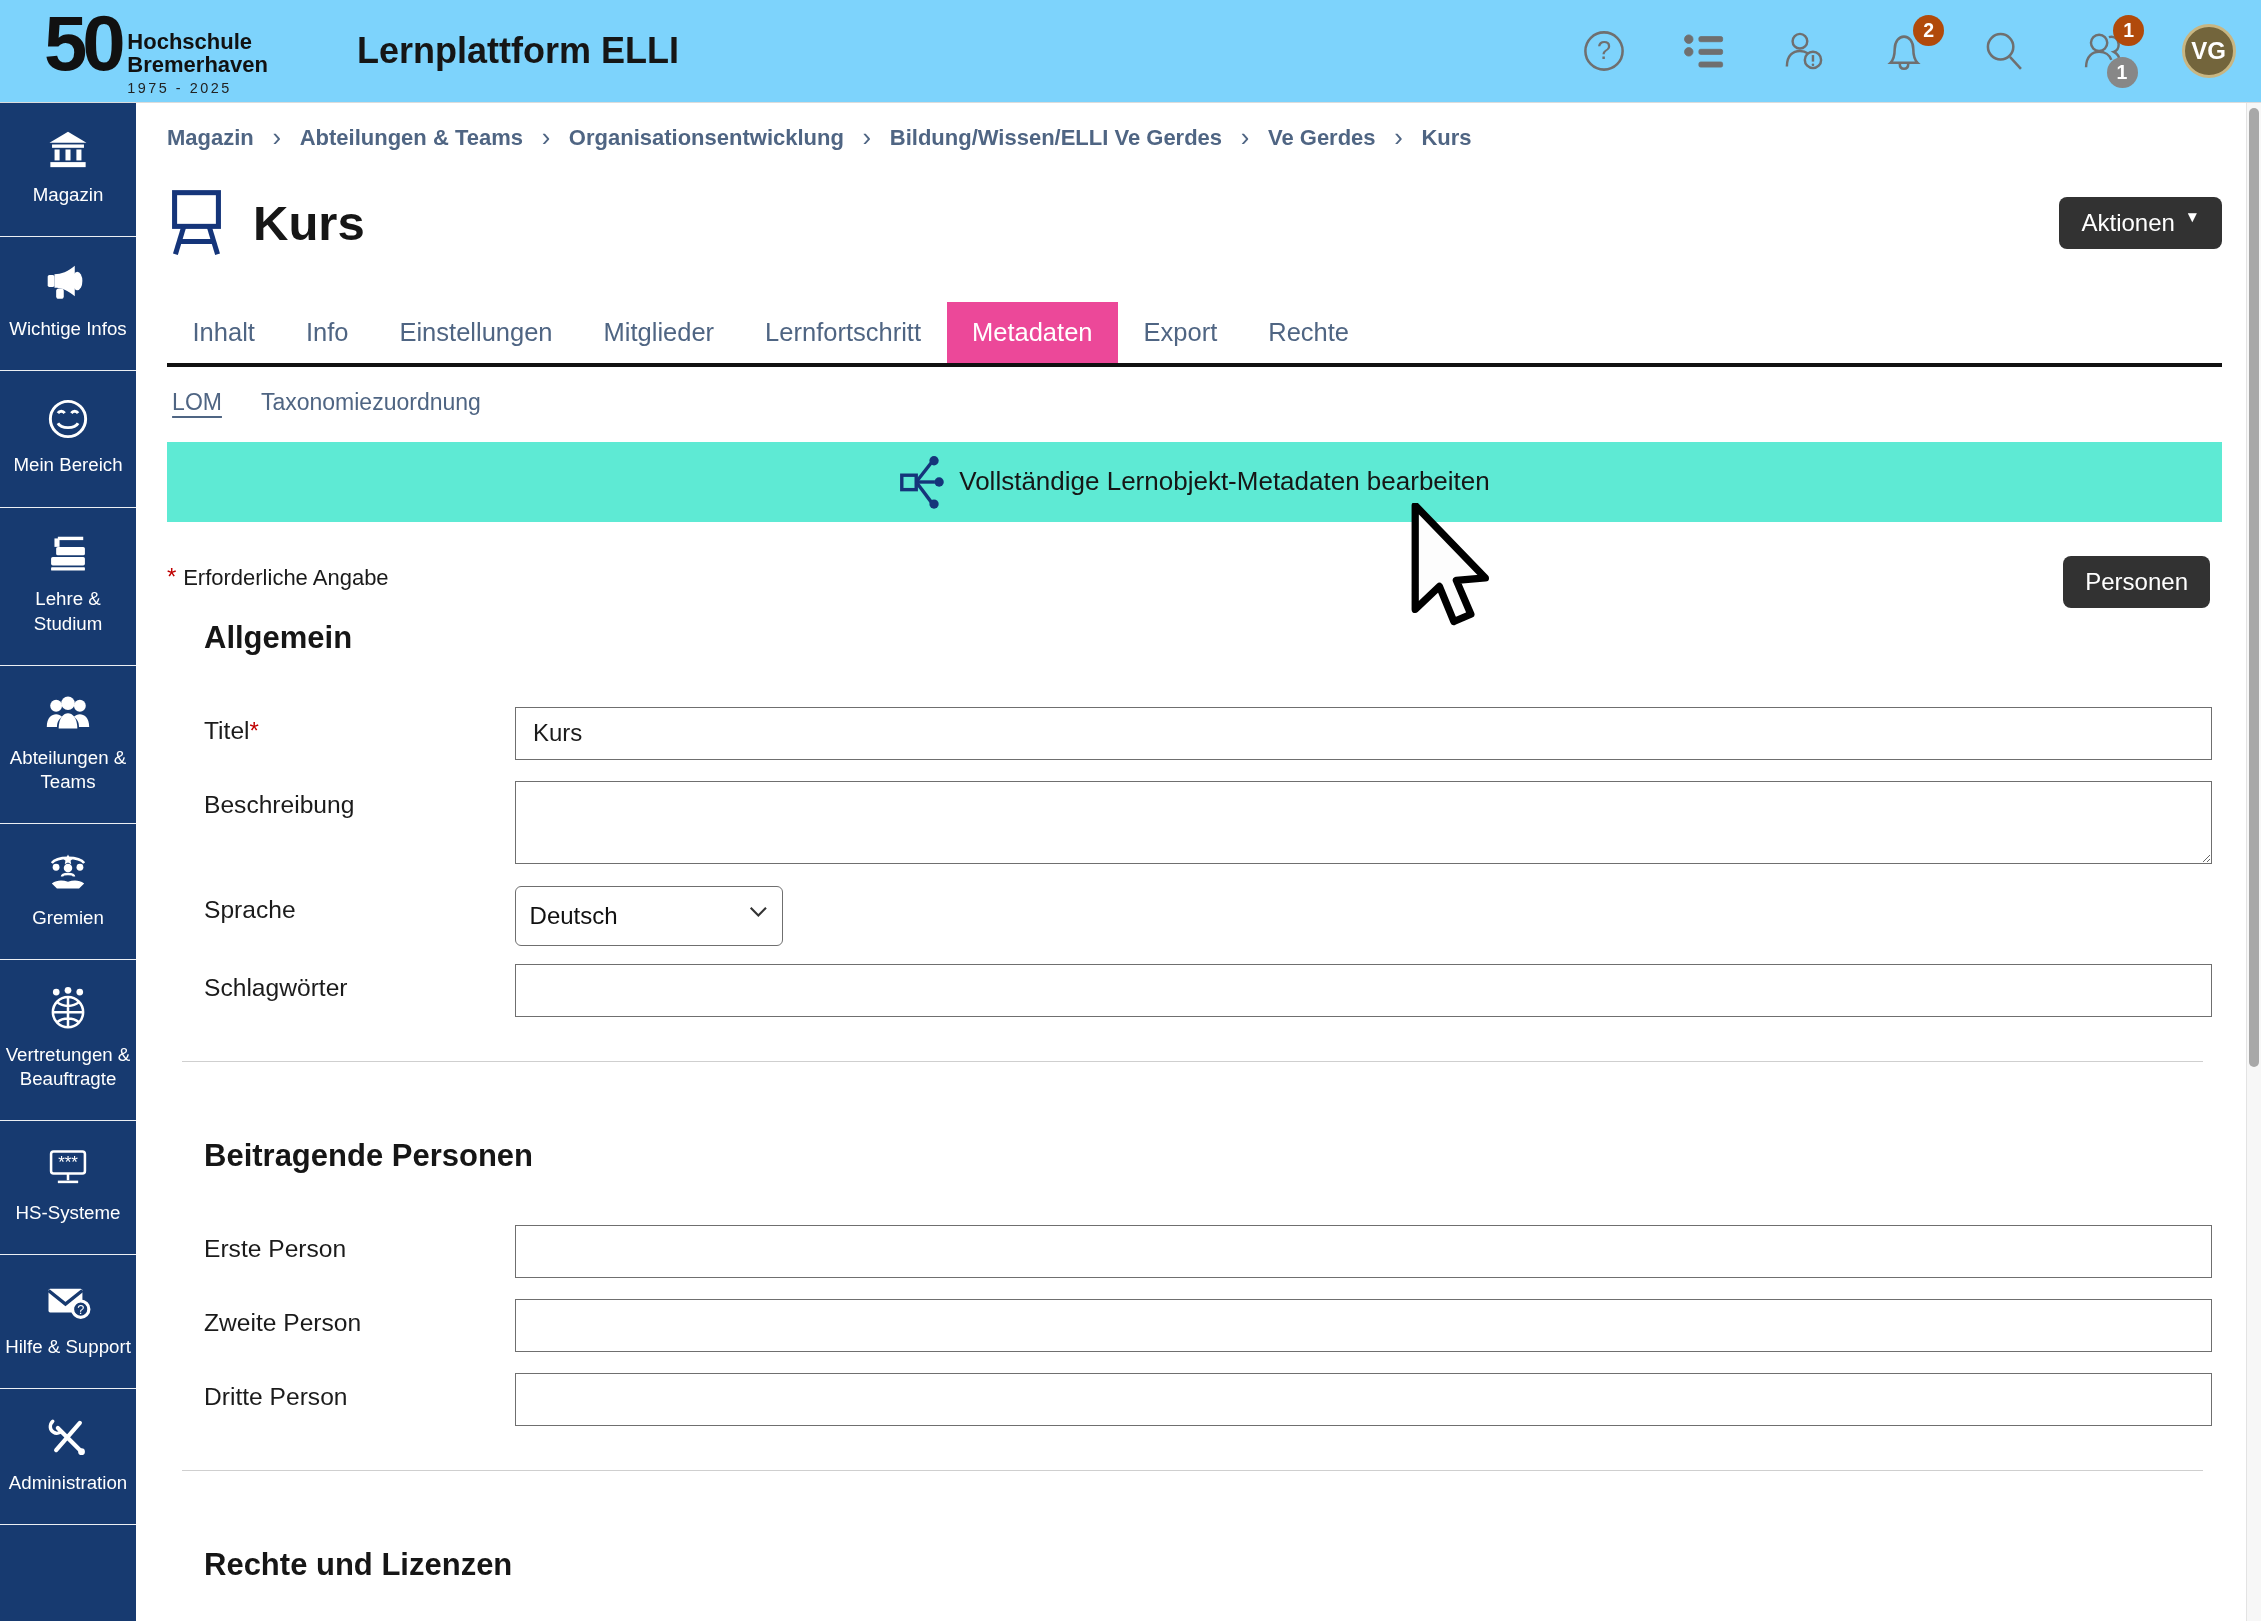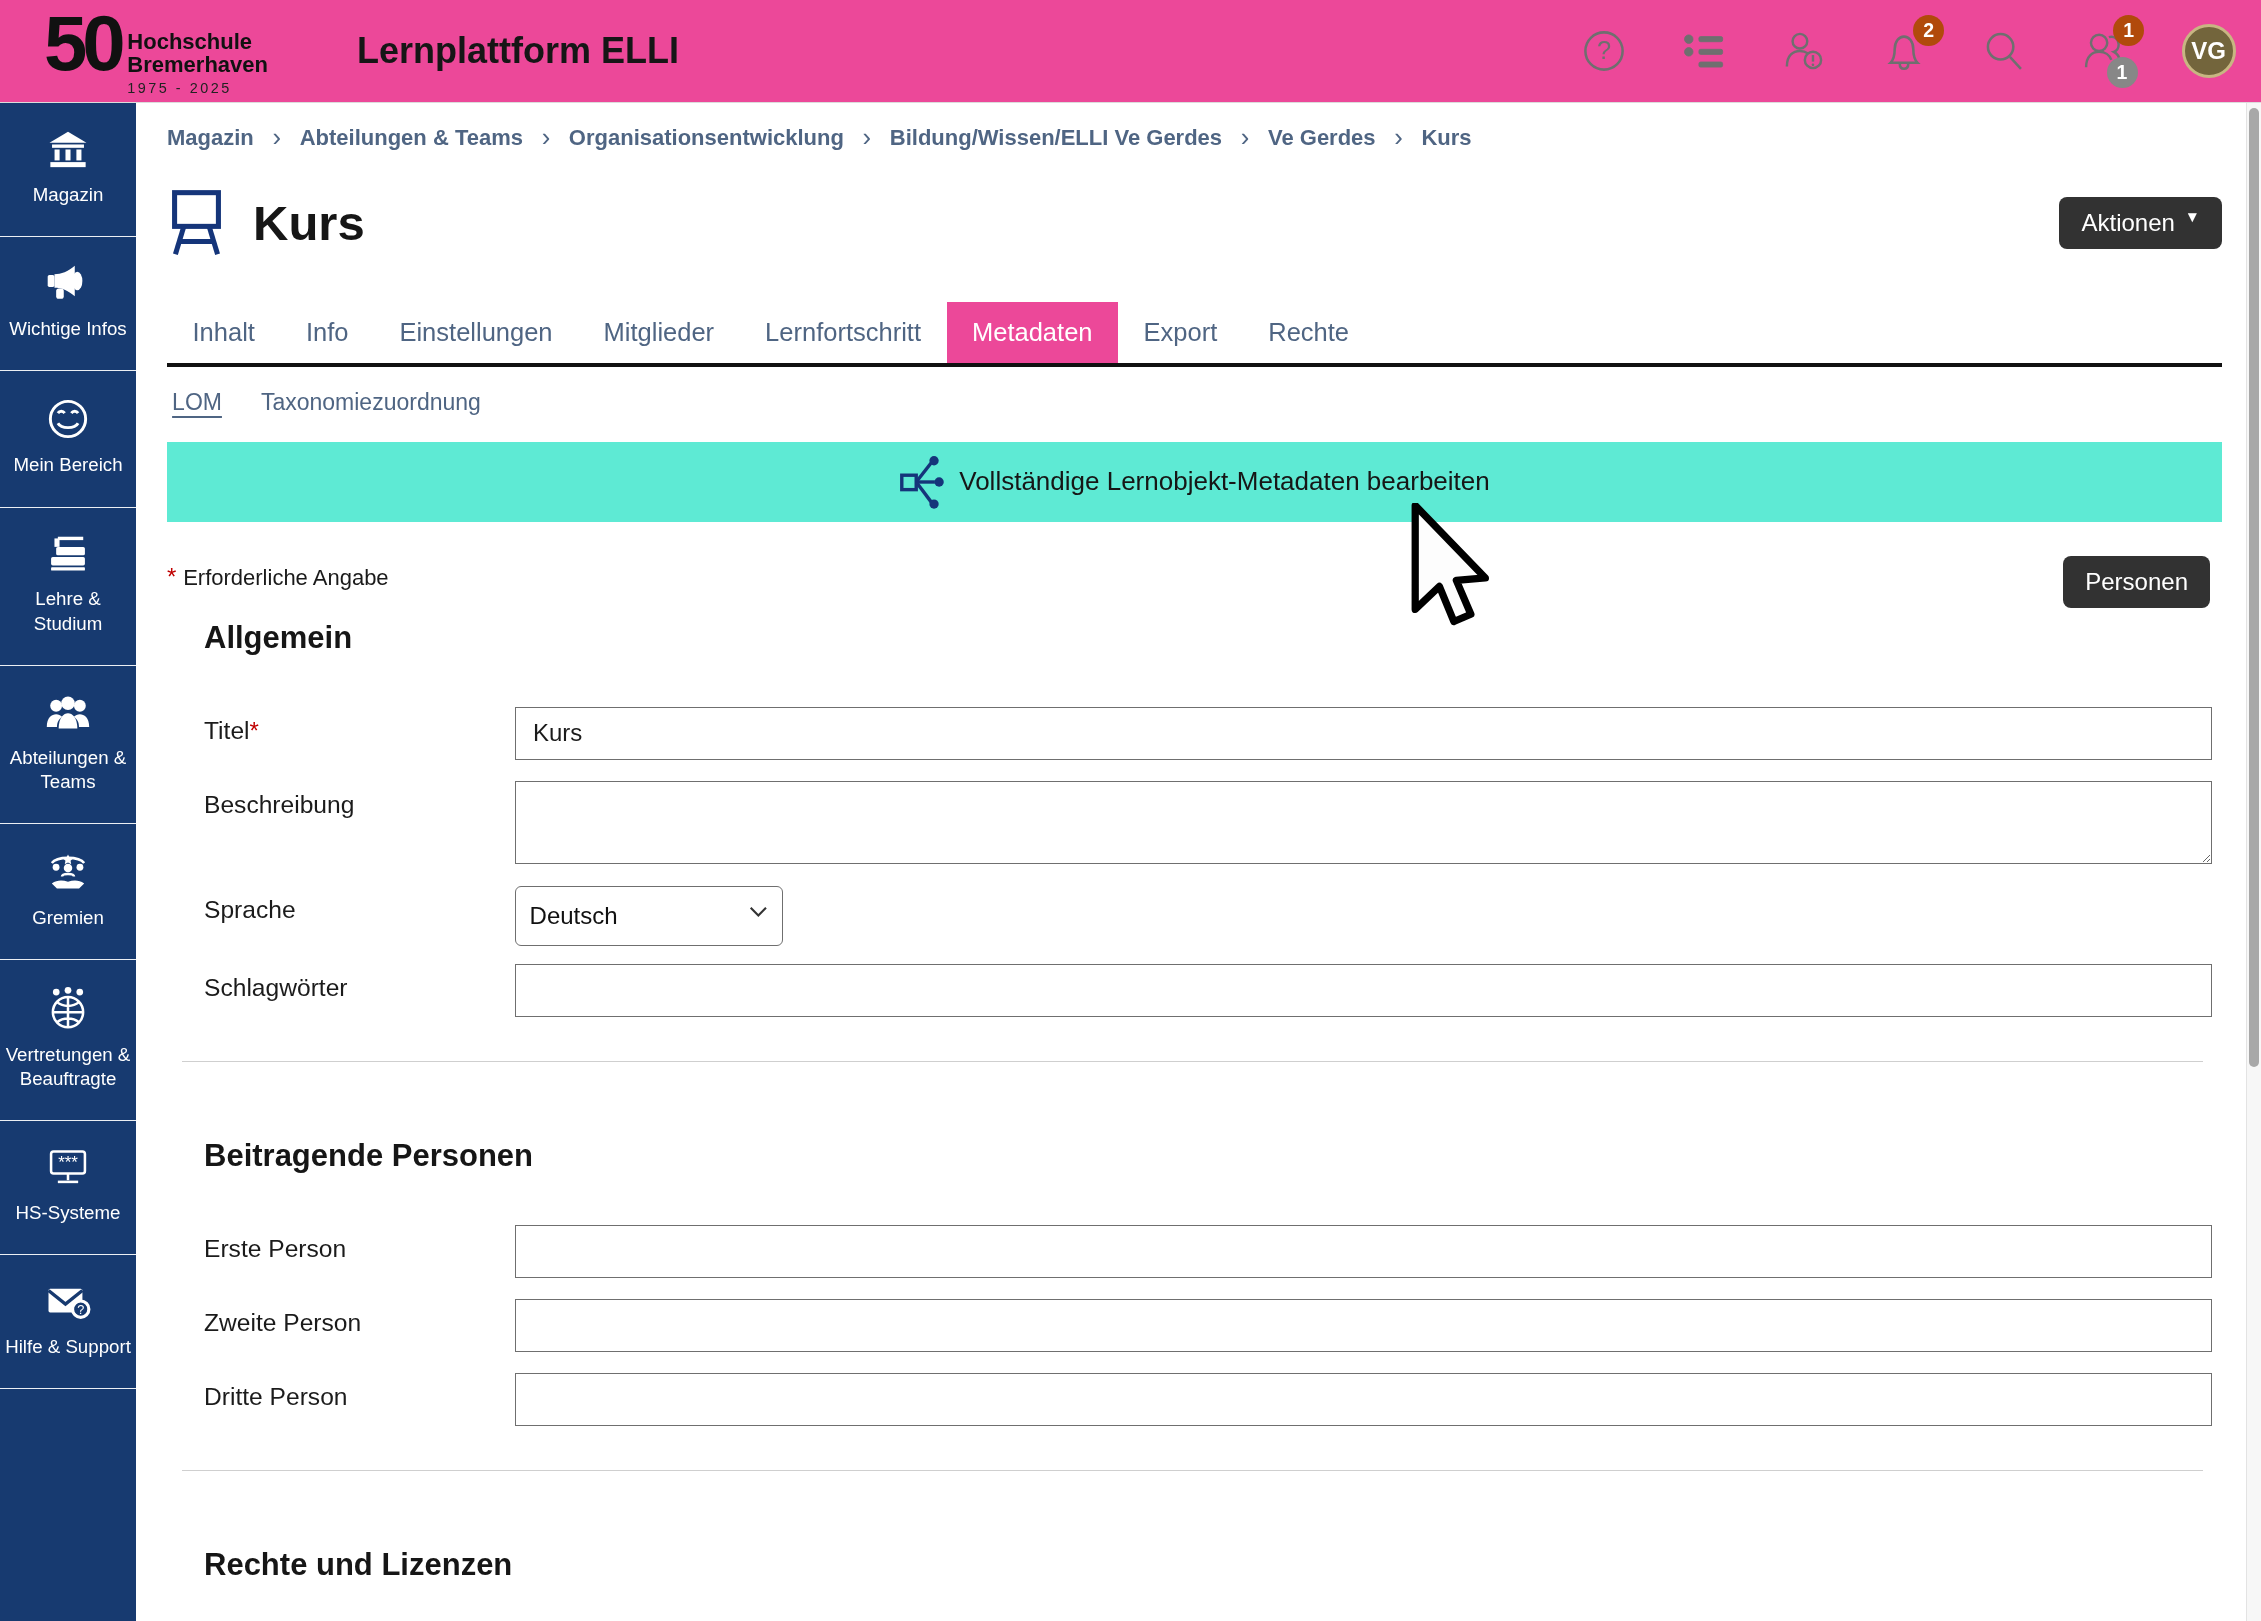--- a/index.html
+++ b/index.html
@@ -4,21 +4,21 @@
 <style>
   * { margin:0; padding:0; box-sizing:border-box; }
   html,body { width:2261px; height:1621px; }
   body {
     font-family:"Liberation Sans","DejaVu Sans",sans-serif;
     color:#1b1b1b; background:#fff; position:relative; overflow:hidden;
   }
   
   .app-header {
     position:absolute; top:0; left:0; width:2261px; height:103px;
-    background:#ec4899; border-bottom:1.7px solid #dcdcdc;
+    background:#7dd3fc; border-bottom:1.7px solid #dcdcdc;
     display:flex; align-items:center; padding:0 25.5px 0 44px;
   }
   .logo { display:flex; align-items:flex-start; }
   .logo-50 { font-size:78px; font-weight:800; letter-spacing:-5.1px; line-height:0.95; color:#111; }
   .logo-text { margin-left:6.8px; margin-top:24px; }
   .logo-line { font-size:22px; font-weight:700; line-height:1.05; color:#111; }
   .logo-years { font-size:14.4px; letter-spacing:2.5px; color:#222; margin-top:3.4px; }
   .app-title { margin-left:89px; font-size:36px; font-weight:700; color:#161616; }
   .header-icons { margin-left:auto; display:flex; align-items:center; gap:56px; }
   .hicon { position:relative; width:44px; height:44px; display:flex; align-items:center; justify-content:center; }
@@ -261,20 +261,29 @@
   <div class="side-item">
     <svg width="46" height="39" viewBox="0 0 54 46" fill="none" stroke="#fff" stroke-width="3" style="font-size:22px">
       <rect x="4" y="8" width="40" height="28" rx="2" fill="#fff" stroke="none"></rect>
       <path d="M4 10 L24 26 L44 10" stroke="#173a70" stroke-width="4"></path>
       <circle cx="42" cy="32" r="10" fill="#173a70"></circle>
       <circle cx="42" cy="32" r="9" fill="none" stroke="#fff" stroke-width="2.5"></circle>
       <text x="42" y="38" text-anchor="middle" font-size="15" fill="#fff" stroke="none" font-family="Liberation Sans,sans-serif">?</text>
     </svg>
     <span>Hilfe &amp; Support</span>
   </div>
+  <div class="side-item">
+    <svg width="44" height="41" viewBox="0 0 52 48" fill="none" stroke="#fff" stroke-width="5" stroke-linecap="round">
+      <path d="M14 14 L40 40"></path>
+      <path d="M40 8 L12 40"></path>
+      <path d="M8 6 C4 10 4 16 9 19 C12 21 16 20 18 18" stroke-width="4"></path>
+      <circle cx="42" cy="42" r="4" fill="#fff" stroke="none"></circle>
+    </svg>
+    <span>Administration</span>
+  </div>
 </nav>
 
 <main class="main">
 
   <div class="breadcrumb">
     <span class="crumb">Magazin</span>
       <span class="crumb-sep">›</span>
     <span class="crumb">Abteilungen &amp; Teams</span>
       <span class="crumb-sep">›</span>
     <span class="crumb">Organisationsentwicklung</span>

